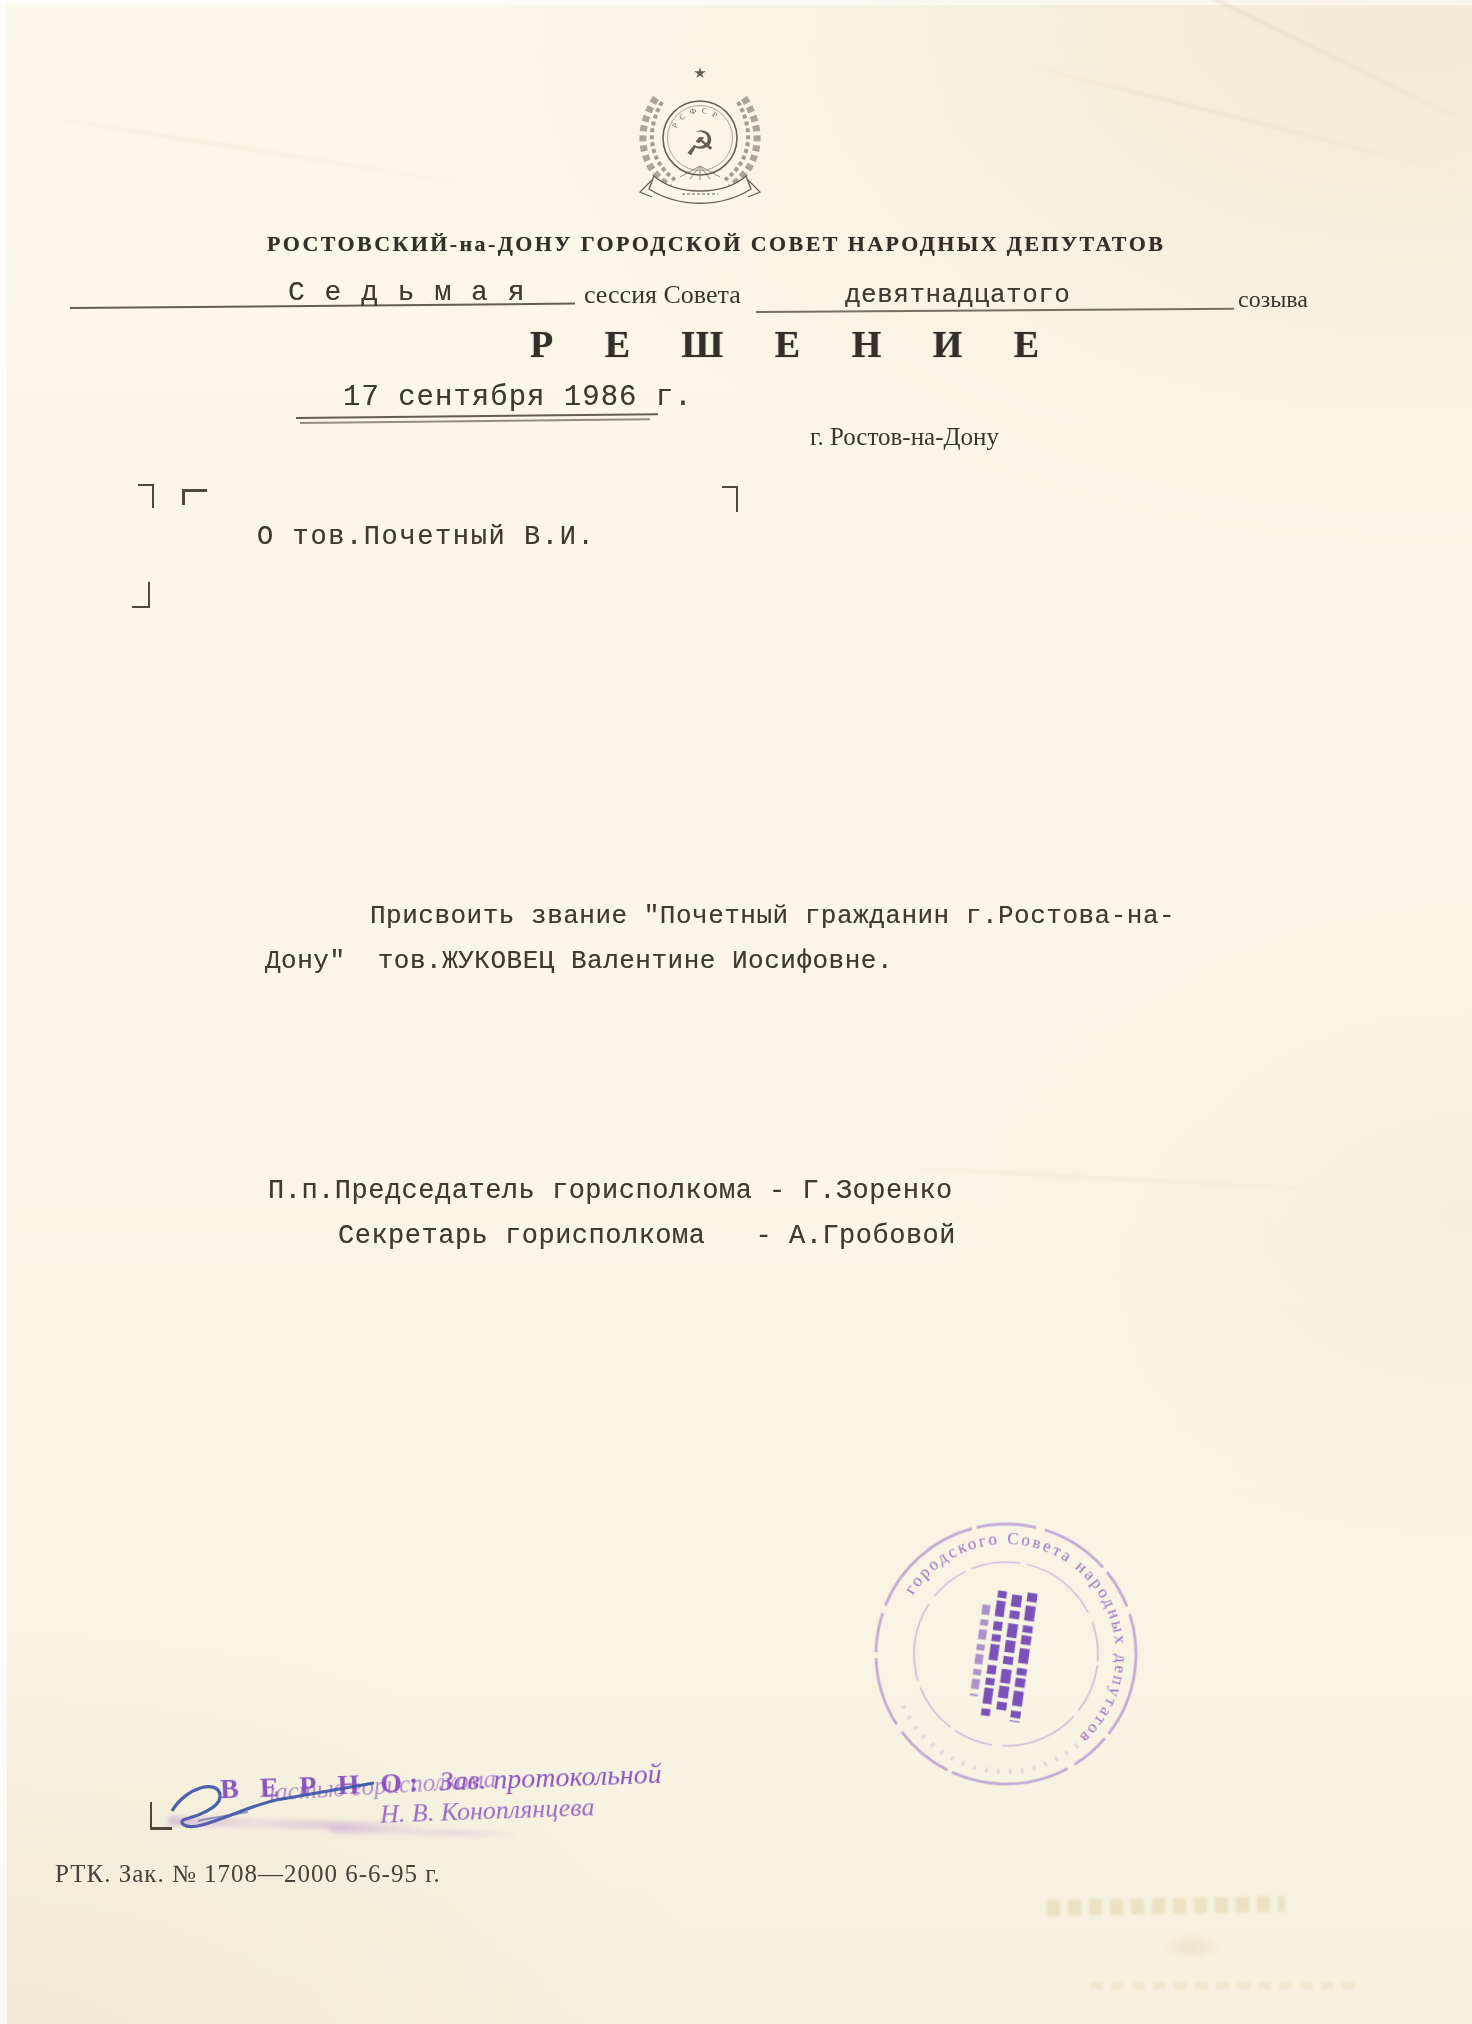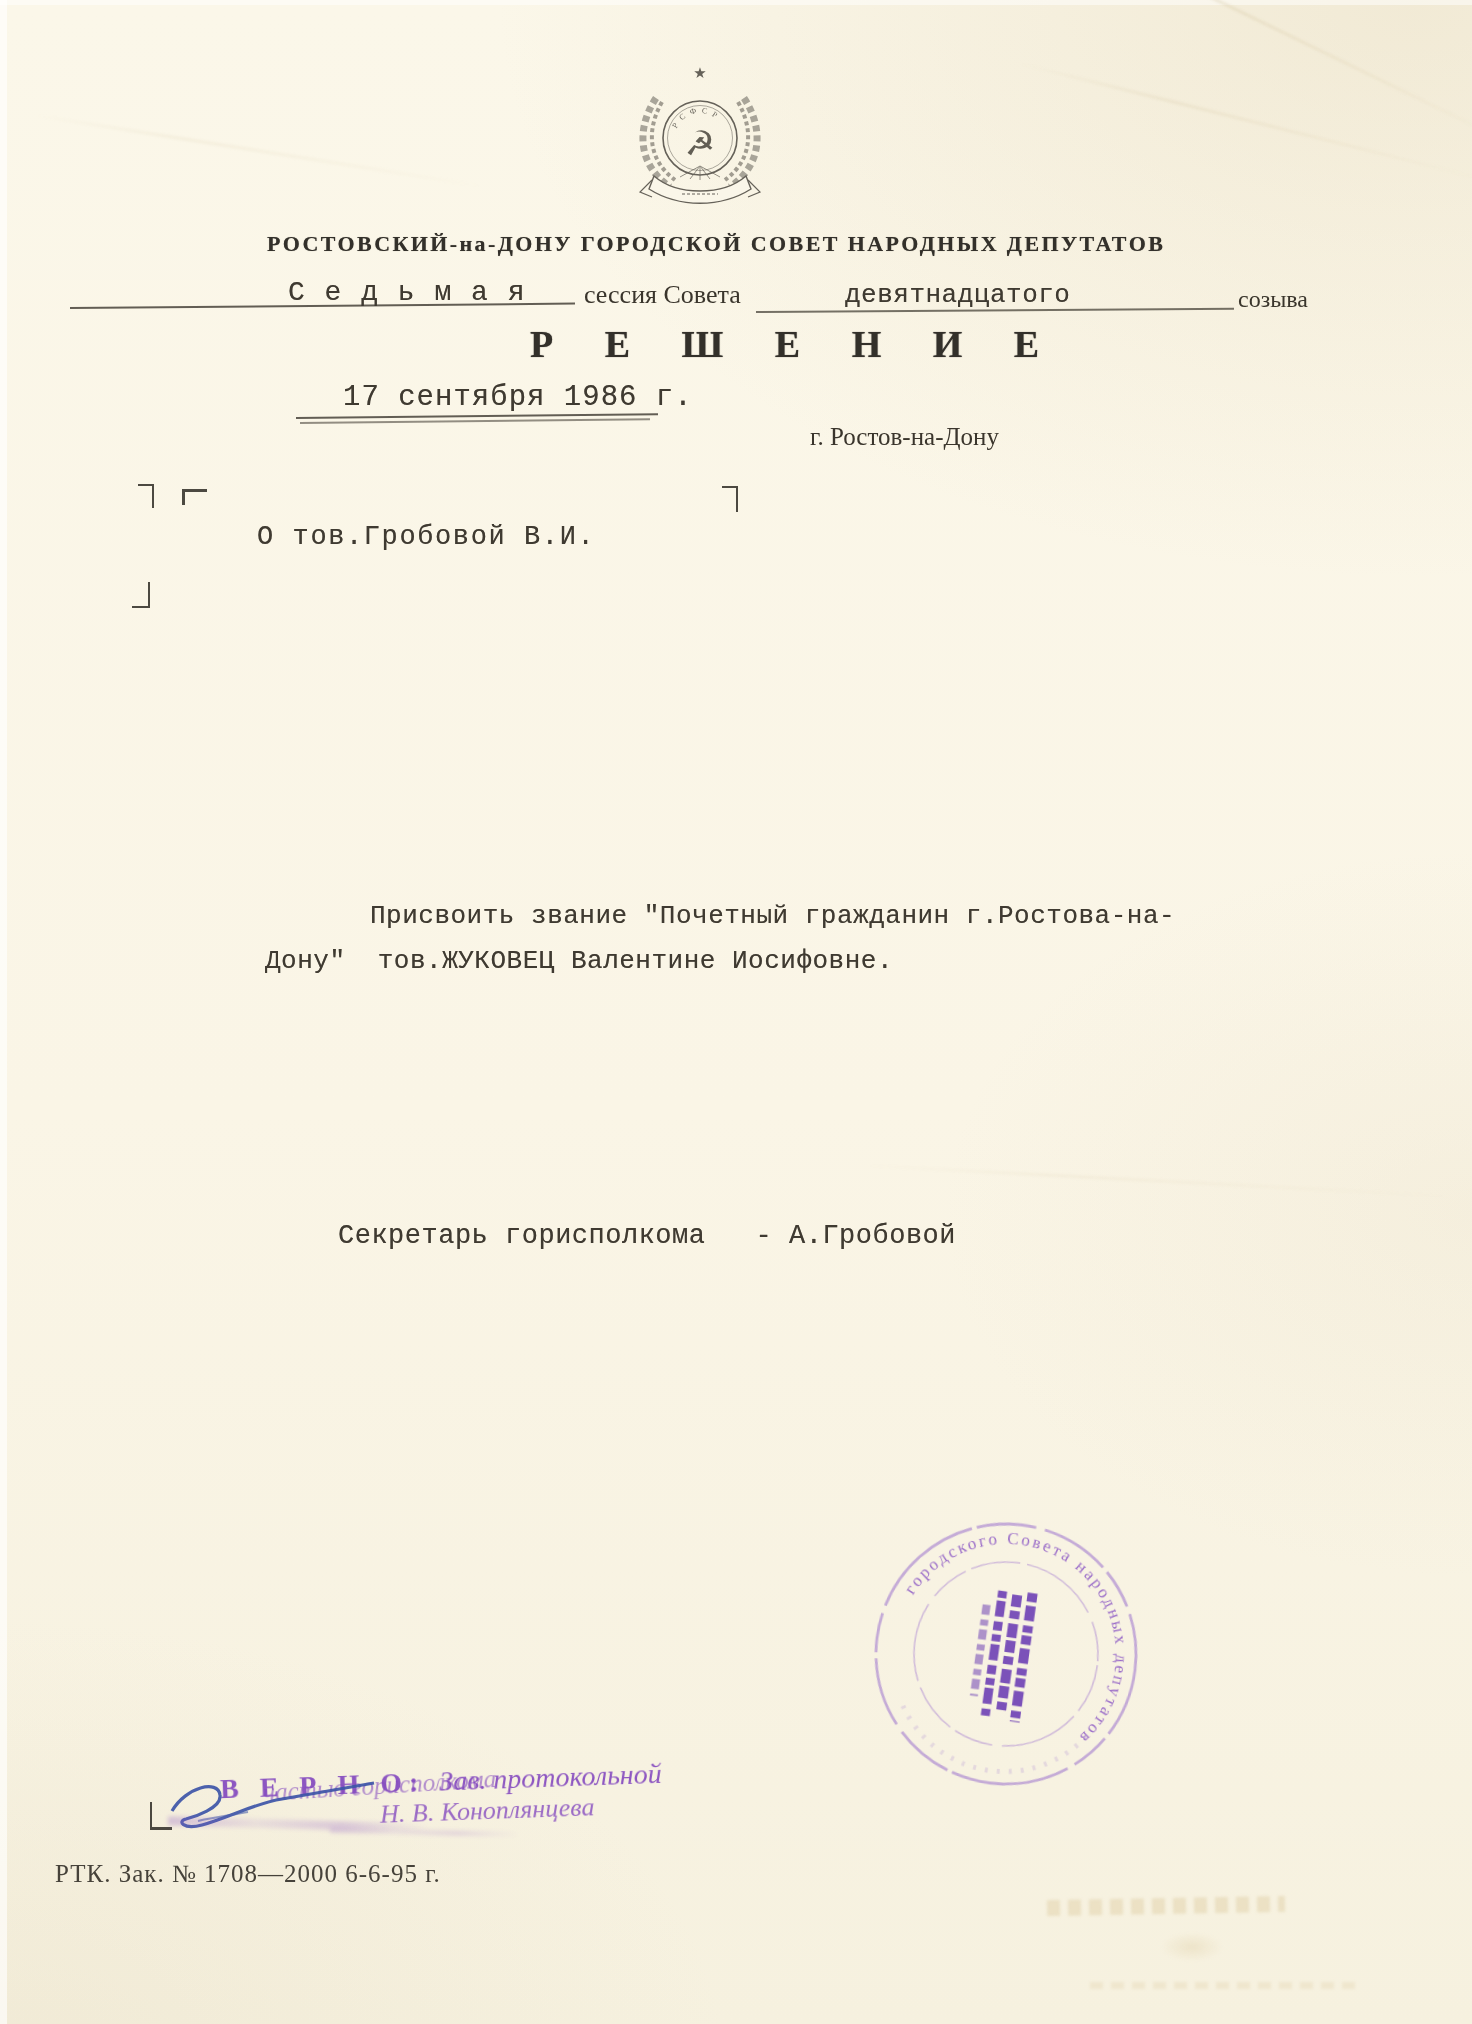--- a/index.html
+++ b/index.html
@@ -106,26 +106,27 @@
   <div class="abs type" style="left:295px;top:381px;font-size:29px;letter-spacing:1px;margin-left:48px;">17 сентября 1986 г.</div>
   <div class="rule" style="left:296px;top:417px;width:362px;transform:rotate(-0.6deg);"></div>
   <div class="rule" style="left:300px;top:422px;width:350px;transform:rotate(-0.6deg);opacity:.55;"></div>
   <div class="abs printed" style="left:779px;top:423px;font-size:25px;margin-left:31px;">г. Ростов-на-Дону</div>
 
   <div class="crop" style="left:138px;top:484px;width:14px;height:22px;border-top:2px solid #2e2b25;border-right:2px solid #2e2b25;"></div>
   <div class="crop" style="left:182px;top:489px;width:22px;height:13px;border-top:3px solid #2e2b25;border-left:3px solid #2e2b25;"></div>
   <div class="crop" style="left:722px;top:486px;width:14px;height:24px;border-top:2px solid #2e2b25;border-right:2px solid #2e2b25;"></div>
   <div class="crop" style="left:132px;top:582px;width:16px;height:24px;border-bottom:2.5px solid #2e2b25;border-right:2.5px solid #2e2b25;"></div>
 
-  <div class="abs type" style="left:257px;top:522px;font-size:27px;letter-spacing:1.6px;">О тов.Гробовой В.И.</div>
+  <div class="abs type" style="left:257px;top:522px;font-size:27px;letter-spacing:1.6px;">О тов.Почетный В.И.</div>
 
 
   <div class="abs type" style="left:370px;top:901px;font-size:26px;">Присвоить звание "Почетный гражданин г.Ростова-на-</div>
   <div class="abs type" style="left:265px;top:946px;font-size:26px;">Дону"  тов.ЖУКОВЕЦ Валентине Иосифовне.</div>
 
+  <div class="abs type" style="left:268px;top:1176px;font-size:27px;">П.п.Председатель горисполкома - Г.Зоренко</div>
   <div class="abs type" style="left:338px;top:1221px;font-size:27px;">Секретарь горисполкома   - А.Гробовой</div>
 
   <svg class="abs" style="left:860px;top:1508px;width:292px;height:292px;transform:rotate(7deg);filter:blur(.55px);" viewBox="0 0 292 292">
     <circle cx="146" cy="146" r="130" fill="none" stroke="#9263cc" stroke-width="2.8" stroke-dasharray="70 6 40 8 120 5 60 9" opacity="0.5"></circle>
     <circle cx="146" cy="146" r="92" fill="none" stroke="#9263cc" stroke-width="1.6" stroke-dasharray="50 7 80 10 40 6" opacity="0.38"></circle>
     <path d="M50,210 A112,112 0 0,0 240,212" fill="none" stroke="#9263cc" stroke-width="5" stroke-dasharray="3 9" opacity="0.18"></path>
     <defs>
       <path id="stamp-arc" d="M146,146 m-110,0 a110,110 0 1,1 220,0 a110,110 0 1,1 -220,0"></path>
     </defs>
     <text font-size="17" letter-spacing="2.6" fill="#8a55c4" opacity="0.85" font-family="Liberation Serif, DejaVu Serif, serif">

